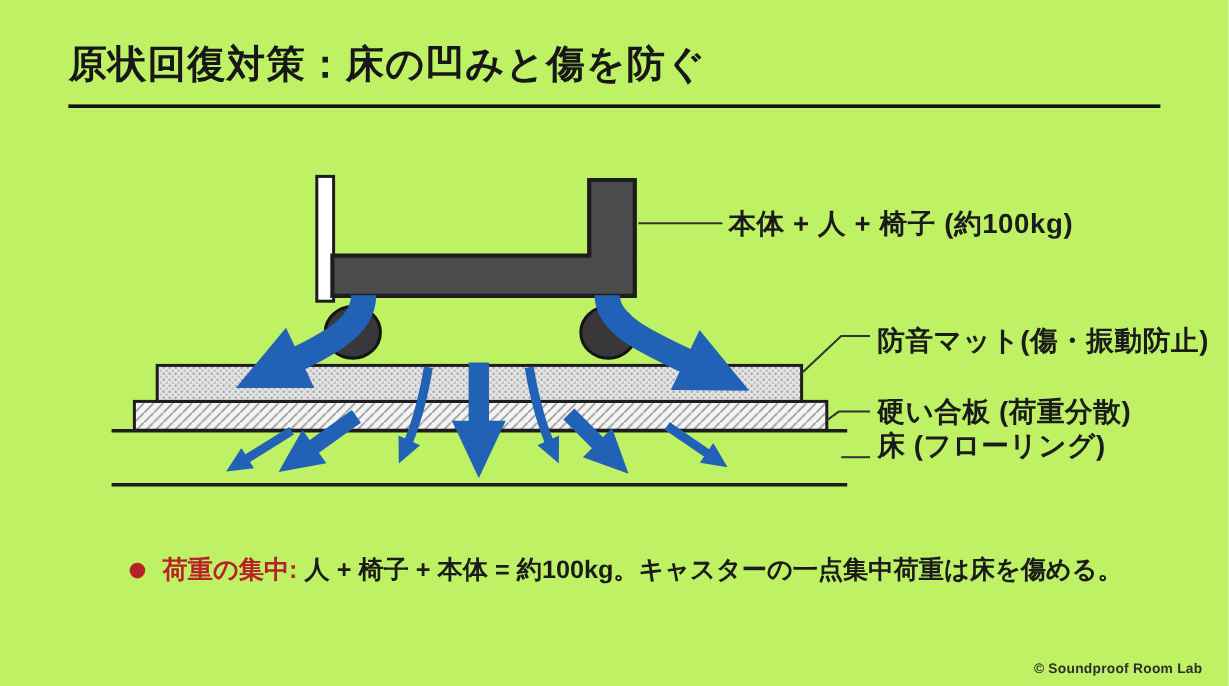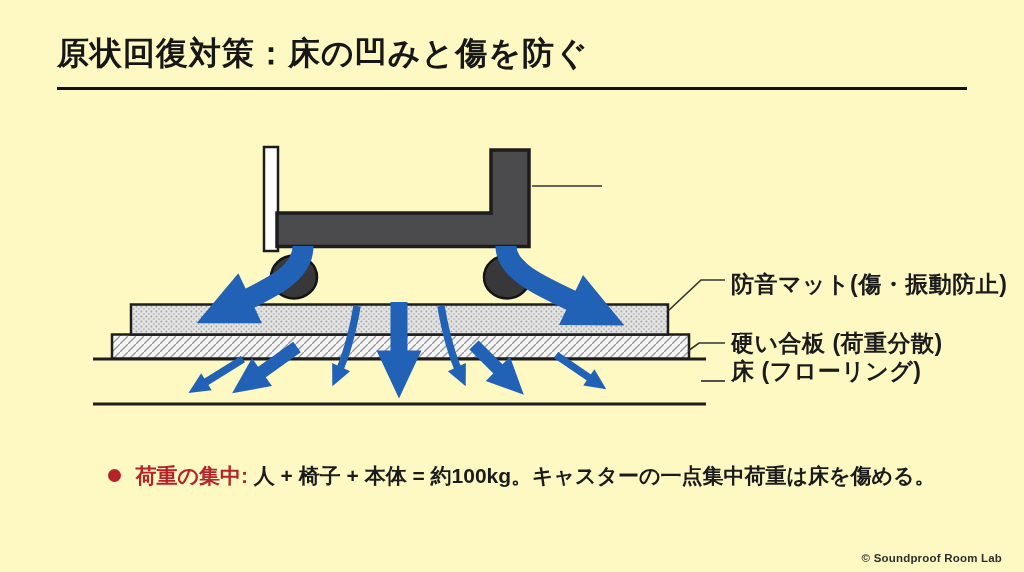--- a/index.html
+++ b/index.html
@@ -1,17 +1,17 @@
 <!DOCTYPE html>
 <html style="--arrow-blue: #2161b6; --accent-red: #b5222a; --accent-blue: #1d64b8; --structure-gray: #4b4b4d; --caster-dark: #38383a; --outline-ink: #1d1d1d; --mat-base: #e3e3e3; --ply-base: #f4f4f4;"><head>
 <meta charset="utf-8">
 <style>
   html,body{margin:0;padding:0;background:#ffffff;}
   .slide{
-    position:relative;width:1024px;height:572px;background:#fef9c3;overflow:hidden;
+    position:relative;width:1024px;height:572px;background:#bef264;overflow:hidden;
     font-family:"Liberation Sans","DejaVu Sans",sans-serif;color:#1b1b1b;
   }
   .title{
     position:absolute;left:57px;top:32px;margin:0;
     font-size:32px;font-weight:800;letter-spacing:1px;color:#171717;white-space:nowrap;
   }
   .title-rule{position:absolute;left:57px;top:87px;width:910px;height:3px;background:#121212;}
   .diagram{position:absolute;left:0;top:0;width:1024px;height:572px;}
   .diagram svg{position:absolute;left:0;top:0;}
   .load-label{
@@ -96,20 +96,21 @@
       </g>
 
       <g fill="none" stroke="#333333" stroke-width="1.7">
         <path d="M532,186 H602"></path>
         <path d="M668,311 L701,280 H725"></path>
         <path d="M688,351 L699,343 H725"></path>
         <path d="M701,381 H725"></path>
       </g>
     </svg>
 
+    <div class="layer-label lbl-unit">本体 + 人 + 椅子 (約100kg)</div>
     <div class="layer-label lbl-mat">防音マット(傷・振動防止)</div>
     <div class="layer-label lbl-ply">硬い合板 (荷重分散)</div>
     <div class="layer-label lbl-floor">床 (フローリング)</div>
   </div>
 
   <div class="bullets">
     <div class="bullet-row">
       <span class="bullet-dot dot-red"></span>
       <span class="bullet-text"><b class="lead-red">荷重の集中:</b><span> 人 + 椅子 + 本体 = 約100kg。キャスターの一点集中荷重は床を傷める。</span></span>
     </div>

